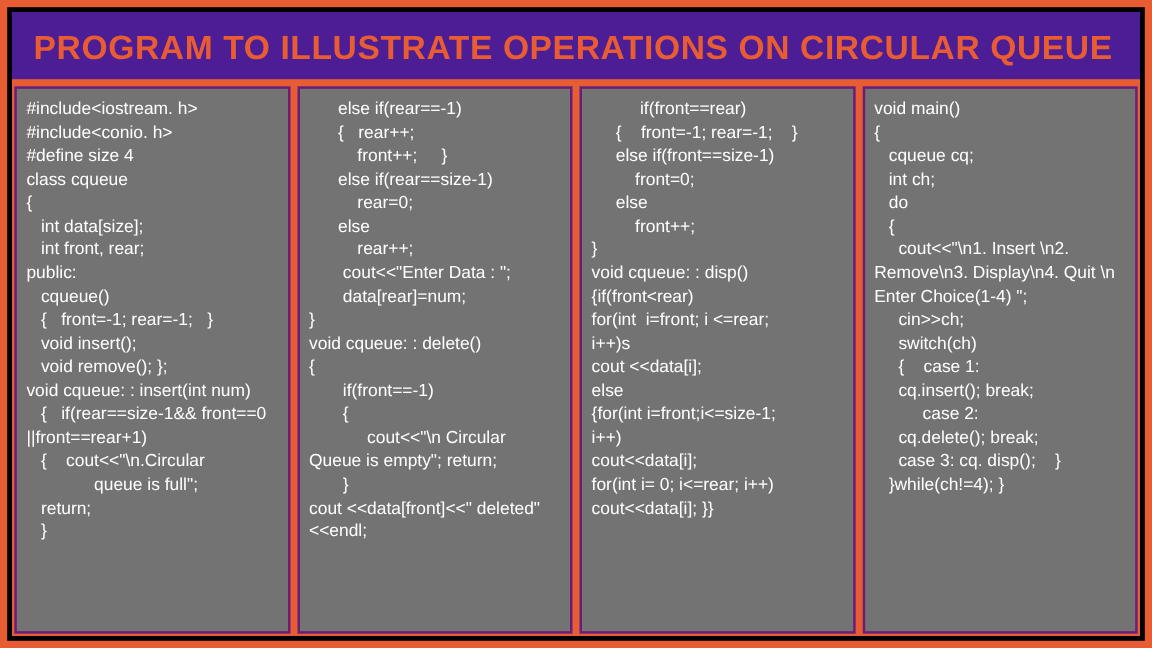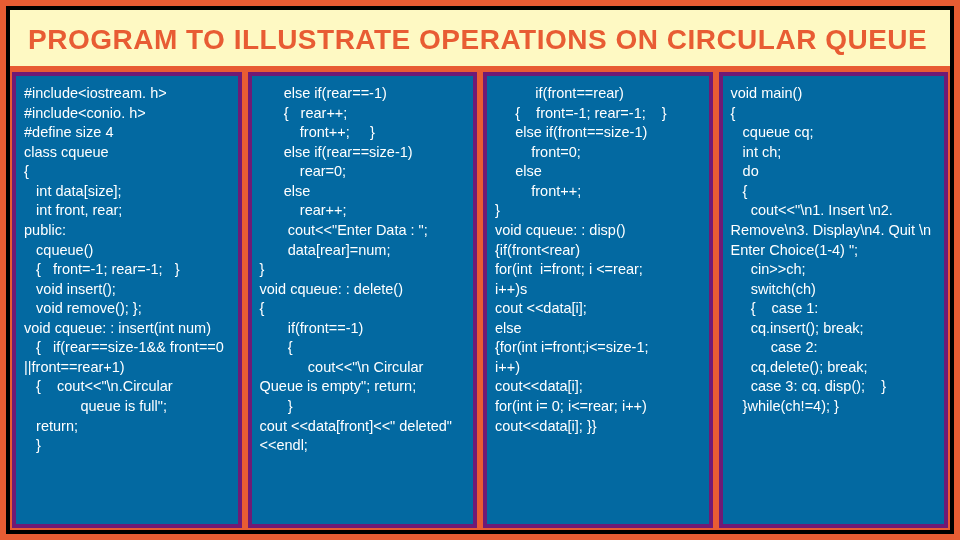--- a/index.html
+++ b/index.html
@@ -14,44 +14,44 @@
   .inner-border {
     position: absolute;
     top: 6px;
     left: 6px;
     right: 6px;
     bottom: 6px;
     border: 4px solid #000;
   }
   .title {
     color: #e85c33;
-    background: #fef9c3;
+    background: #4c1d95;
     font-size: 28px;
     font-weight: bold;
     letter-spacing: 0.5px;
     padding: 14px 18px 10px 18px;
     position: absolute;
     top: 10px;
     left: 10px;
     right: 10px;
   }
   .columns {
     position: absolute;
     top: 72px;
     left: 12px;
     right: 12px;
     bottom: 12px;
     display: flex;
     gap: 6px;
   }
   .col {
     flex: 1;
-    background: #0369a1;
+    background: #737373;
     color: #fff;
-    border: 4px solid #701a75;
+    border: 2px solid #701a75;
     padding: 8px 8px;
     font-family: Arial, sans-serif;
     font-size: 14.5px;
     line-height: 1.35;
     white-space: pre-wrap;
     word-wrap: break-word;
   }
 </style>
 </head>
 <body>

